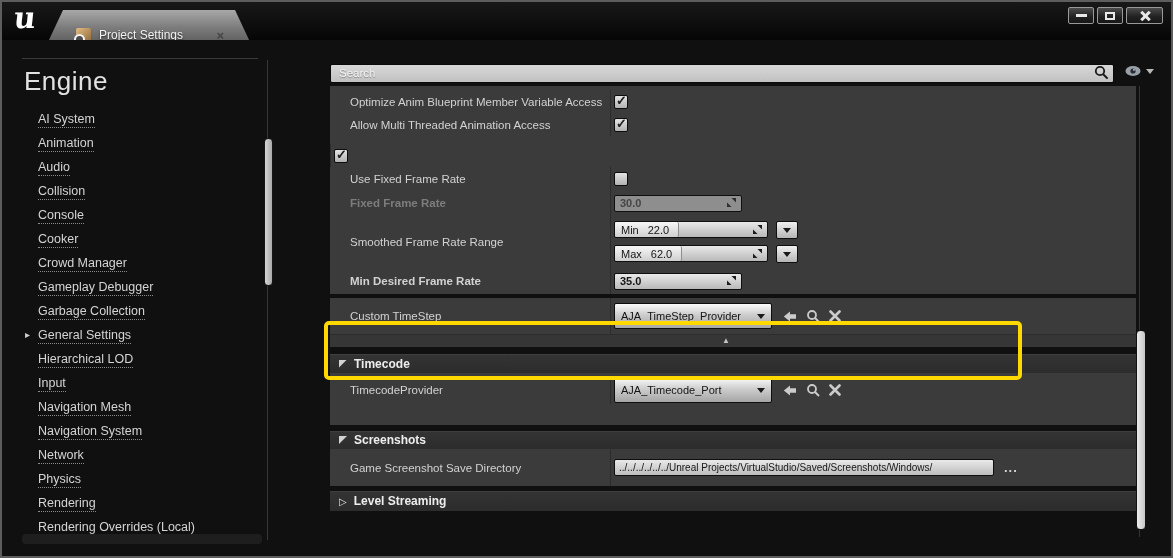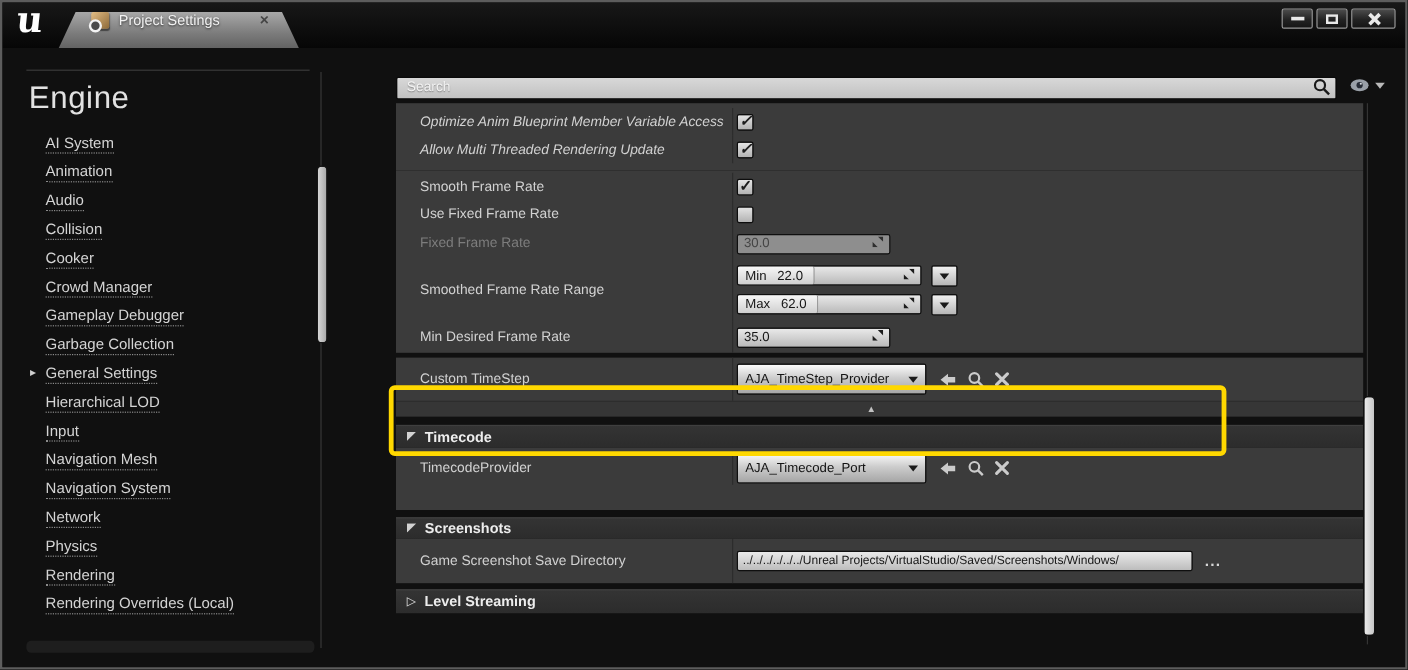--- a/index.html
+++ b/index.html
@@ -9,21 +9,21 @@
     border:2px solid #5d5d5d;overflow:hidden;
     font-family:"Liberation Sans",sans-serif;color:#d6d6d6;
   }
   
   .titlebar{position:absolute;top:0;left:0;right:0;height:38px;background:linear-gradient(#181818,#060606);}
   .ue-logo{position:absolute;left:12px;top:-2px;font-family:"DejaVu Serif",serif;font-weight:bold;font-size:30px;color:#ffffff;transform:skewX(-6deg);}
   .tab{
     position:absolute;left:46px;top:8px;width:202px;height:32px;
     background:linear-gradient(#a8a8a8,#7c7c7c 55%,#5f5f5f);
     clip-path:polygon(15px 0,calc(100% - 15px) 0,100% 100%,0 100%);
-    display:flex;align-items:flex-start;padding:0 26px 0 28px;gap:8px;
+    display:flex;align-items:flex-end;padding:0 26px 0 28px;gap:8px;
   }
   .tab-ico{width:15px;height:14px;border-radius:2px;background:linear-gradient(135deg,#e3bd85,#8d6a39);position:relative;flex-shrink:0;box-shadow:0 1px 1px rgba(0,0,0,.5);}
   .tab-ico::after{content:"";position:absolute;left:-2px;bottom:-3px;width:7px;height:7px;border:2px solid #f3f3f3;border-radius:50%;background:#4a4a4a;}
   .tab-title{font-size:12px;color:#f2f2f2;text-shadow:0 1px 2px rgba(0,0,0,.7);white-space:nowrap;flex:1;}
   .tab-close{font-size:13px;color:#454545;font-weight:bold;line-height:1;}
   .win-controls{position:absolute;top:5px;right:8px;display:flex;gap:3px;}
   .win-btn{width:26px;height:17px;background:linear-gradient(#4c4c4c,#232323 55%,#161616);border:1px solid #999;border-radius:2px;display:flex;align-items:center;justify-content:center;position:relative;}
   .win-btn.wide{width:37px;}
   .glyph-min{width:11px;height:3px;background:#e9e9e9;}
   .glyph-max{width:10px;height:8px;border:2px solid #e9e9e9;}
@@ -55,21 +55,21 @@
   .eye-caret{width:0;height:0;border-left:4px solid transparent;border-right:4px solid transparent;border-top:5px solid #b9b9b9;}
   .content{position:absolute;top:29px;left:0;width:806px;}
   .block{background:#3b3b3b;}
   .sec{height:19px;background:linear-gradient(#343434,#2c2c2c);display:flex;align-items:center;gap:7px;padding-left:9px;font-size:12px;font-weight:bold;color:#ededed;box-shadow:inset 0 1px 0 #3f3f3f;}
   .tri-exp{width:8px;height:8px;background:#d2d2d2;clip-path:polygon(0 0,100% 0,0 100%);}
   .tri-col{font-size:10px;color:#e0e0e0;font-weight:normal;}
   .row{display:flex;align-items:center;}
   .row .lbl{width:280px;flex-shrink:0;padding-left:20px;font-size:11.5px;color:#d2d2d2;}
   .row .lbl.dis{color:#7d7d7d;}
   .row .val{flex:1;align-self:stretch;display:flex;align-items:center;gap:10px;padding-left:3px;border-left:1px solid #2c2c2c;}
-  .r23{min-height:23px;} .r24{min-height:24px;} .r26{min-height:26px;} .r28{min-height:28px;} .r36{min-height:36px;} .r52{min-height:52px;}
+  .r23{min-height:23px;} .r24{min-height:24px;} .r26{min-height:26px;font-weight:bold;} .r28{min-height:28px;} .r36{min-height:36px;} .r52{min-height:52px;}
   .pad-t{padding-top:4px;} .pad-b{padding-bottom:4px;}
   
   .cb{width:14px;height:14px;background:linear-gradient(#e4e4e4,#b2b2b2);border:1px solid #0d0d0d;border-radius:2px;position:relative;}
   .cb .chk{display:none;position:absolute;left:1px;top:-3px;font-size:13px;font-weight:bold;color:#1d1d1d;}
   .cb .chk.on{display:block;}
   
   .numfield{height:17px;background:linear-gradient(#e9e9e9,#b9b9b9);border:1px solid #0f0f0f;border-radius:2px;display:flex;align-items:center;padding:0 5px;font-size:11px;color:#161616;width:128px;}
   .numfield .spin{margin-left:auto;}
   .numfield.disabled{background:#8e8e8e;color:#454545;}
   .minmax{width:154px;padding:0;}
@@ -127,20 +127,21 @@
   <div class="body-area"></div>
 
   <aside class="sidebar">
     <div class="sidebar-rule"></div>
     <div class="sidebar-heading">Engine</div>
     <ul class="side-list">
       <li class="side-item"><span class="lbl-u">AI System</span></li>
       <li class="side-item"><span class="lbl-u">Animation</span></li>
       <li class="side-item"><span class="lbl-u">Audio</span></li>
       <li class="side-item"><span class="lbl-u">Collision</span></li>
+      <li class="side-item"><span class="lbl-u">Console</span></li>
       <li class="side-item"><span class="lbl-u">Cooker</span></li>
       <li class="side-item"><span class="lbl-u">Crowd Manager</span></li>
       <li class="side-item"><span class="lbl-u">Gameplay Debugger</span></li>
       <li class="side-item"><span class="lbl-u">Garbage Collection</span></li>
       <li class="side-item">
         <span class="side-marker on">▸</span>
         <span class="lbl-u">General Settings</span>
       </li>
       <li class="side-item"><span class="lbl-u">Hierarchical LOD</span></li>
       <li class="side-item"><span class="lbl-u">Input</span></li>
@@ -171,42 +172,41 @@
       <svg width="18" height="12" viewBox="0 0 18 12">
           <ellipse cx="9" cy="6" rx="7.5" ry="5" fill="#9aa0a8"></ellipse>
           <circle cx="9" cy="6" r="2.6" fill="#272c36"></circle>
           <circle cx="10" cy="4.8" r="0.9" fill="#d7dbe0"></circle>
         </svg>
       <span class="eye-caret"></span>
     </div>
 
     <div class="content">
 
-      <div class="block pad-t pad-b" style="height:56px;font-style:italic;">
+      <div class="block pad-t pad-b" style="height:56px;">
         <div class="row r23">
           <div class="lbl">Optimize Anim Blueprint Member Variable Access</div>
           <div class="val">
               <span class="cb">
                 <span class="chk on">✓</span>
               </span>
             </div>
         </div>
         <div class="row r23">
-          <div class="lbl">Allow Multi Threaded Rendering Update</div>
+          <div class="lbl">Allow Multi Threaded Animation Access</div>
           <div class="val">
               <span class="cb">
                 <span class="chk on">✓</span>
               </span>
             </div>
         </div>
       </div>
 
       <div class="block" style="height:152px;padding-top:2px;">
         <div class="row r23">
-          <div class="lbl">Smooth Frame Rate</div>
           <div class="val">
               <span class="cb">
                 <span class="chk on">✓</span>
               </span>
             </div>
         </div>
         <div class="row r23">
           <div class="lbl">Use Fixed Frame Rate</div>
           <div class="val">
               <span class="cb"></span>

